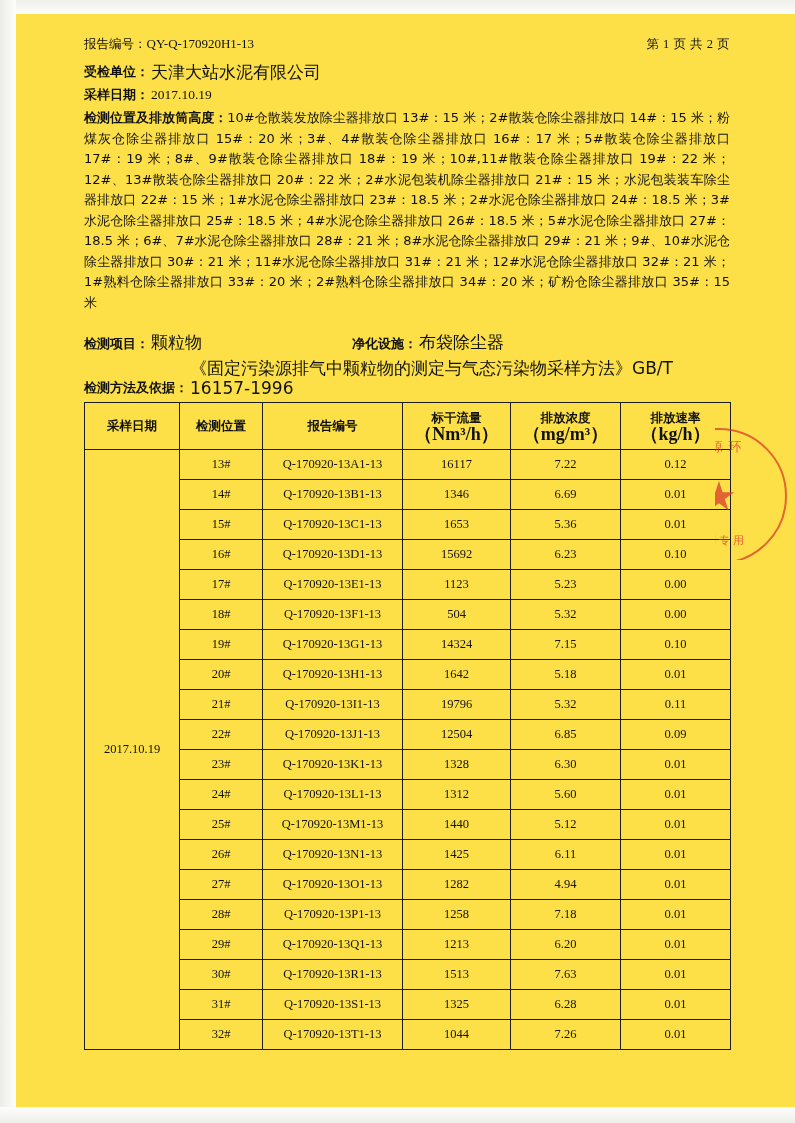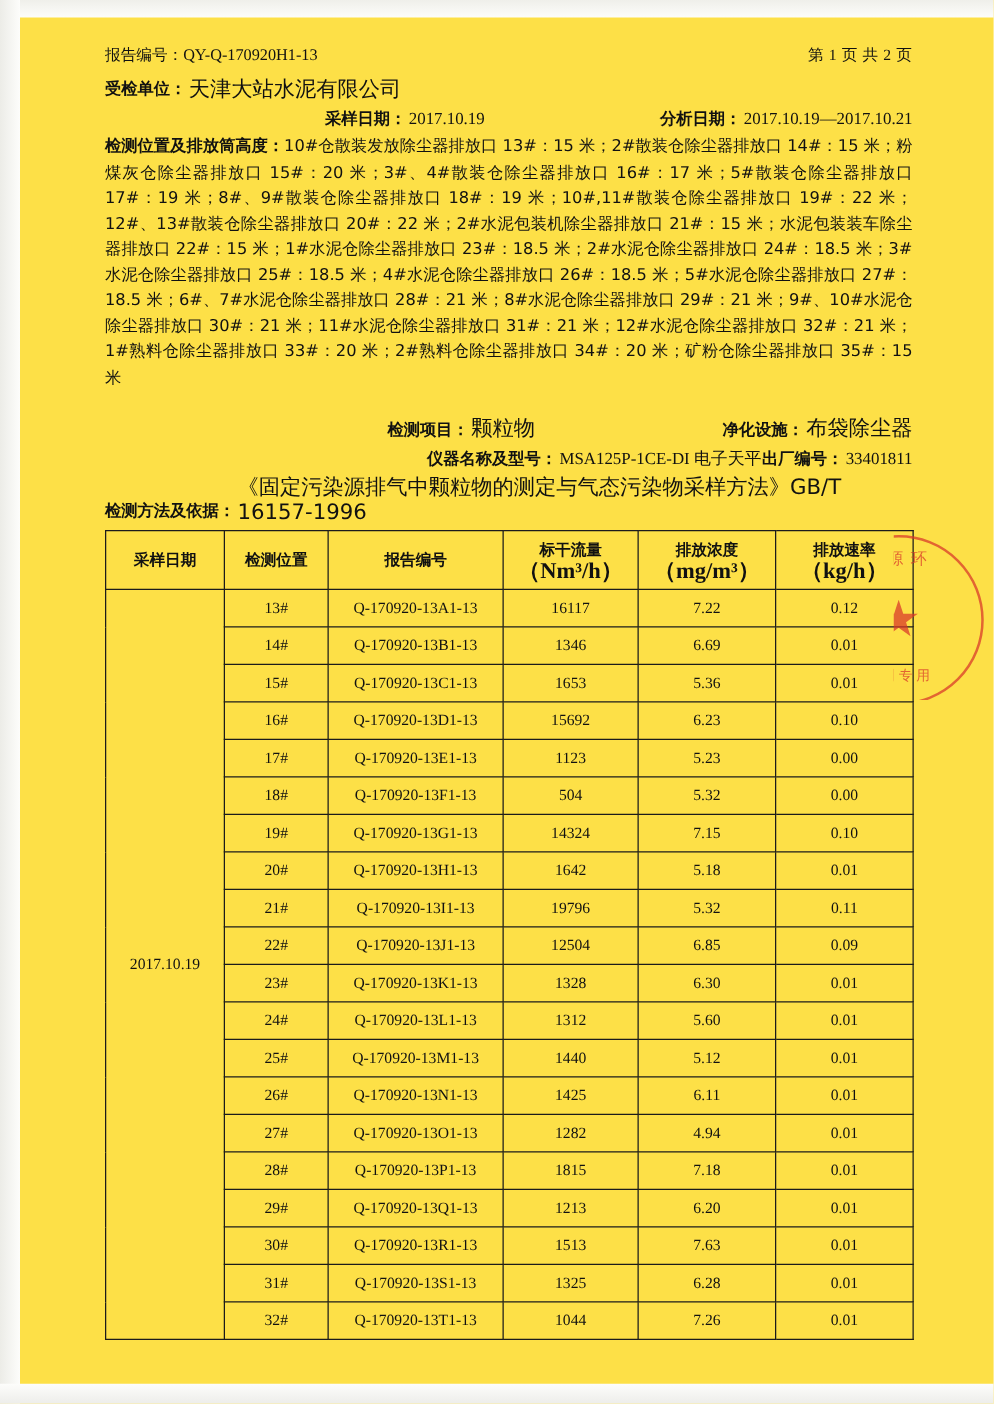--- a/index.html
+++ b/index.html
@@ -80,21 +80,20 @@
     font-size: 13.5px;
     margin-left: 2px;
   }
   .field-value.cjk {
     font-family: "DejaVu Sans", sans-serif;
     font-size: 17px;
   }
   .two-col {
     display: flex;
     margin-bottom: 4px;
-    justify-content: flex-end;
   }
   .two-col > div {
     display: flex;
     align-items: baseline;
     font-size: 13px;
   }
   .col-a { width: 268px; }
 
   .para {
     font-size: 13px;
@@ -218,51 +217,37 @@
     <div class="field-line">
       <span class="field-label">受检单位：</span>
       <span class="field-value cjk">天津大站水泥有限公司</span>
     </div>
 
     <div class="two-col">
       <div class="col-a">
         <span class="field-label">采样日期：</span>
         <span class="field-value">2017.10.19</span>
       </div>
-      <div>
-        <span class="field-label">分析日期：</span>
-        <span class="field-value">2017.10.19—2017.10.21</span>
-      </div>
     </div>
 
     <div class="para">
       <span class="field-label">检测位置及排放筒高度：</span><span class="ptext">10#仓散装发放除尘器排放口 13#：15 米；2#散装仓除尘器排放口 14#：15 米；粉煤灰仓除尘器排放口 15#：20 米；3#、4#散装仓除尘器排放口 16#：17 米；5#散装仓除尘器排放口 17#：19 米；8#、9#散装仓除尘器排放口 18#：19 米；10#,11#散装仓除尘器排放口 19#：22 米；12#、13#散装仓除尘器排放口 20#：22 米；2#水泥包装机除尘器排放口 21#：15 米；水泥包装装车除尘器排放口 22#：15 米；1#水泥仓除尘器排放口 23#：18.5 米；2#水泥仓除尘器排放口 24#：18.5 米；3#水泥仓除尘器排放口 25#：18.5 米；4#水泥仓除尘器排放口 26#：18.5 米；5#水泥仓除尘器排放口 27#：18.5 米；6#、7#水泥仓除尘器排放口 28#：21 米；8#水泥仓除尘器排放口 29#：21 米；9#、10#水泥仓除尘器排放口 30#：21 米；11#水泥仓除尘器排放口 31#：21 米；12#水泥仓除尘器排放口 32#：21 米；1#熟料仓除尘器排放口 33#：20 米；2#熟料仓除尘器排放口 34#：20 米；矿粉仓除尘器排放口 35#：15 米</span>
     </div>
 
     <div class="two-col">
       <div class="col-a">
         <span class="field-label">检测项目：</span>
         <span class="field-value cjk">颗粒物</span>
       </div>
       <div>
         <span class="field-label">净化设施：</span>
         <span class="field-value cjk">布袋除尘器</span>
       </div>
     </div>
 
-    <div class="two-col">
-      <div class="col-a">
-        <span class="field-label">仪器名称及型号：</span>
-        <span class="field-value">MSA125P-1CE-DI 电子天平</span>
-      </div>
-      <div>
-        <span class="field-label">出厂编号：</span>
-        <span class="field-value">33401811</span>
-      </div>
-    </div>
 
     <div class="field-line">
       <span class="field-label">检测方法及依据：</span>
       <span class="field-value cjk">《固定污染源排气中颗粒物的测定与气态污染物采样方法》GB/T 16157-1996</span>
     </div>
 
 
     <table class="results">
       <colgroup>
         <col class="col1">
@@ -403,21 +388,21 @@
           <tr>
             <td>27#</td>
             <td>Q-170920-13O1-13</td>
             <td>1282</td>
             <td>4.94</td>
             <td>0.01</td>
           </tr>
           <tr>
             <td>28#</td>
             <td>Q-170920-13P1-13</td>
-            <td>1815</td>
+            <td>1258</td>
             <td>7.18</td>
             <td>0.01</td>
           </tr>
           <tr>
             <td>29#</td>
             <td>Q-170920-13Q1-13</td>
             <td>1213</td>
             <td>6.20</td>
             <td>0.01</td>
           </tr>

